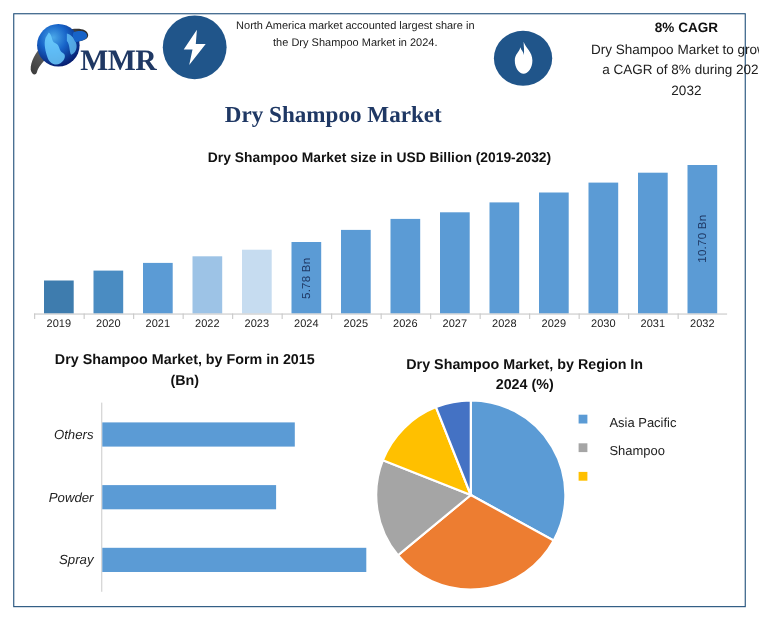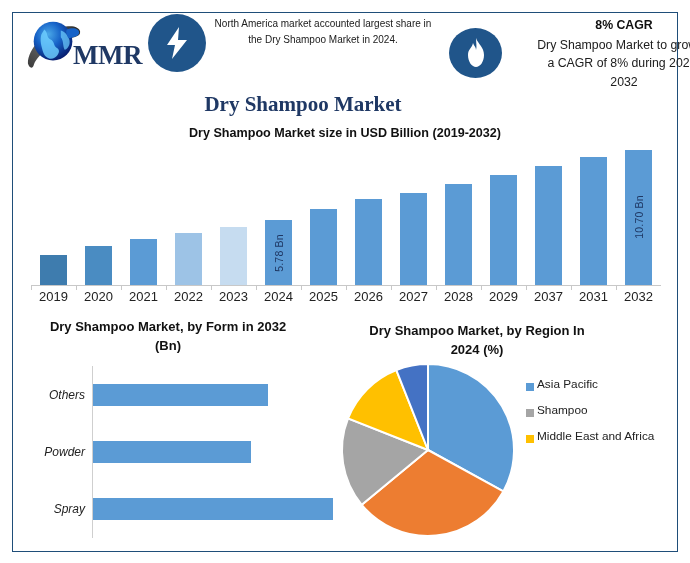--- a/index.html
+++ b/index.html
@@ -68,21 +68,21 @@
   .main-title {
     position: absolute; left: 0; top: 92px; width: 606px;
     text-align: center;
     font-family: "Liberation Serif", serif;
     font-size: 21px; font-weight: bold; color: #1F3864;
   }
 
   
   .barchart { position: absolute; left: 0; top: 125px; width: 690px; height: 185px; }
   .bc-title {
-    position: absolute; left: 0; top: 1px; width: 690px;
+    position: absolute; left: 0; top: 11px; width: 690px;
     text-align: center;
     font-size: 12.6px; font-weight: bold; color: #111;
   }
   .bc-axis {
     position: absolute; left: 31px; top: 160px; width: 630px;
     height: 1px; background: #c8c8c8;
   }
   .bc-cols {
     position: absolute; left: 31px; top: 22px;
     width: 630px; height: 138px;
@@ -111,21 +111,21 @@
     font-size: 10.5px; color: #1F3864; font-weight: normal;
     letter-spacing: 0.2px;
   }
   .bc-xlabels {
     position: absolute; left: 31px; top: 164px;
     width: 630px;
     display: flex;
   }
   .bc-xlabels span {
     flex: 1 1 0; text-align: center;
-    font-size: 13px; color: #222;
+    font-size: 10px; color: #222;
   }
 
   
   .hbar { position: absolute; left: 14px; top: 318px; width: 330px; height: 230px; }
   .hb-title {
     position: absolute; left: 4px; top: 0; width: 300px;
     text-align: center;
     font-size: 13px; font-weight: bold; color: #111; line-height: 1.45;
   }
   .hb-plot {
@@ -151,21 +151,21 @@
   .pie-title {
     position: absolute; left: 6px; top: 0; width: 270px;
     text-align: center;
     font-size: 13px; font-weight: bold; color: #111; line-height: 1.45;
   }
   .pie-svg { position: absolute; left: 2px; top: 38px; }
   .pie-legend {
     position: absolute; left: 162px; top: 55px;
     display: flex; flex-direction: column; gap: 12px;
   }
-  .lg-item { display: flex; align-items: flex-end; gap: 3px; padding-left: 28px; }
+  .lg-item { display: flex; align-items: flex-start; gap: 20px; padding-left: 28px; }
   .lg-sw { width: 8px; height: 8px; flex: 0 0 8px; }
   .lg-tx { font-size: 11.8px; color: #222; white-space: nowrap; }
 </style>
 </head>
 <body>
 
 <div id="root">
 
   <div class="frame"></div>
 
@@ -286,29 +286,29 @@
         <span>2020</span>
         <span>2021</span>
         <span>2022</span>
         <span>2023</span>
         <span>2024</span>
         <span>2025</span>
         <span>2026</span>
         <span>2027</span>
         <span>2028</span>
         <span>2029</span>
-        <span>2037</span>
+        <span>2030</span>
         <span>2031</span>
         <span>2032</span>
       </div>
   </div>
 
   <div class="hbar">
     <div class="hb-title">
-      <span>Dry Shampoo Market, by Form in 2032</span><br>
+      <span>Dry Shampoo Market, by Form in 2015</span><br>
       <span>(Bn)</span>
     </div>
     <div class="hb-plot">
       <div class="hb-rows" id="hb-rows">
           <div class="hb-row">
             <span class="hb-lbl">Others</span>
             <div class="hb-bar" style="width: 73%; background: rgb(91, 155, 213);"></div>
           </div>
           <div class="hb-row">
             <span class="hb-lbl">Powder</span>
@@ -338,18 +338,17 @@
         <div class="lg-item">
           <span class="lg-sw" style="background: rgb(91, 155, 213);"></span>
           <span class="lg-tx">Asia Pacific</span>
         </div>
         <div class="lg-item">
           <span class="lg-sw" style="background: rgb(165, 165, 165);"></span>
           <span class="lg-tx">Shampoo</span>
         </div>
         <div class="lg-item">
           <span class="lg-sw" style="background: rgb(255, 192, 0);"></span>
-          <span class="lg-tx">Middle East and Africa</span>
         </div>
       </div>
   </div>
 
 </div>
 
 </body></html>

